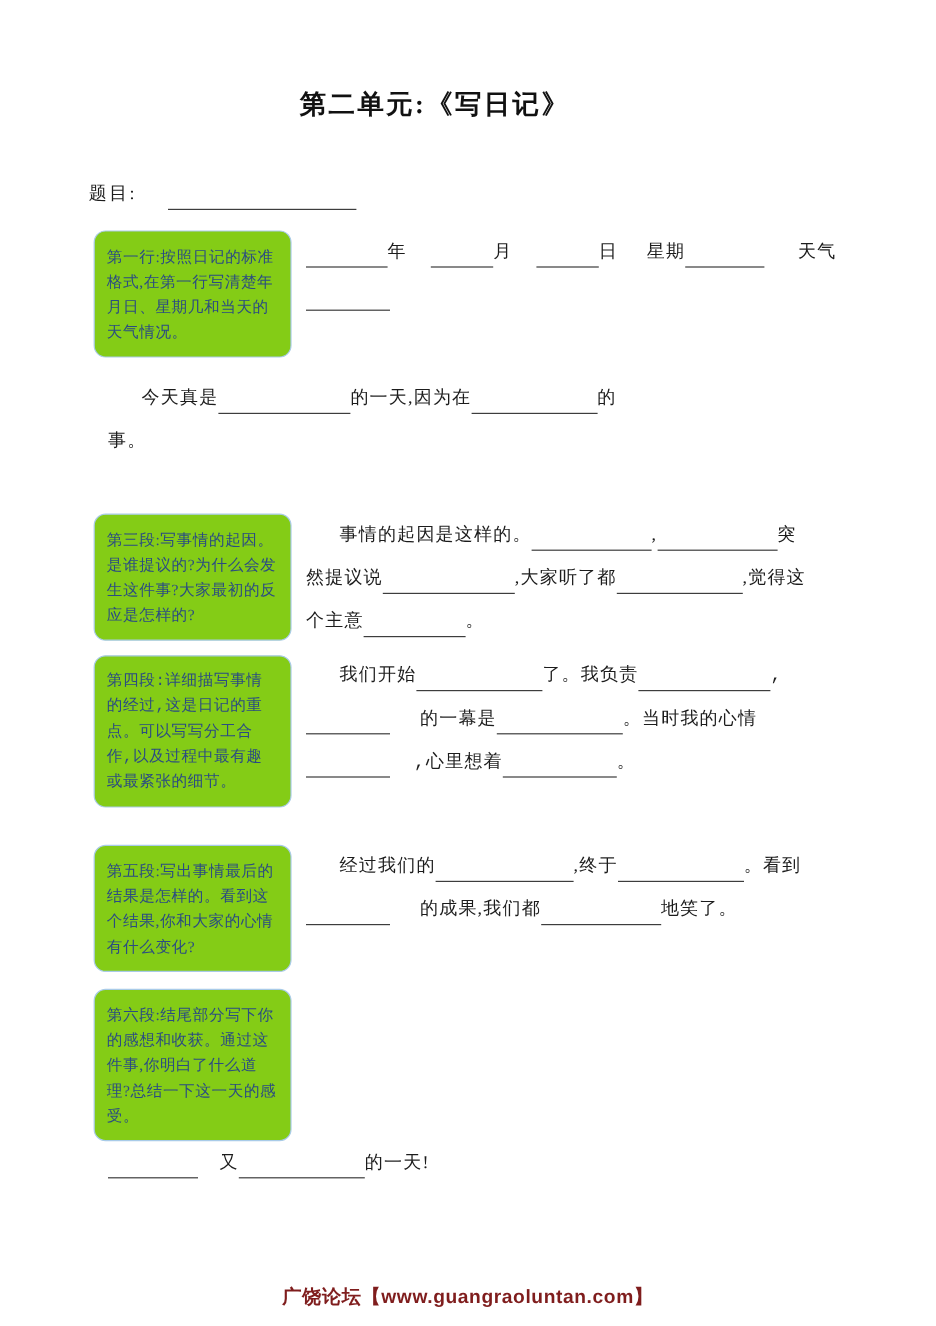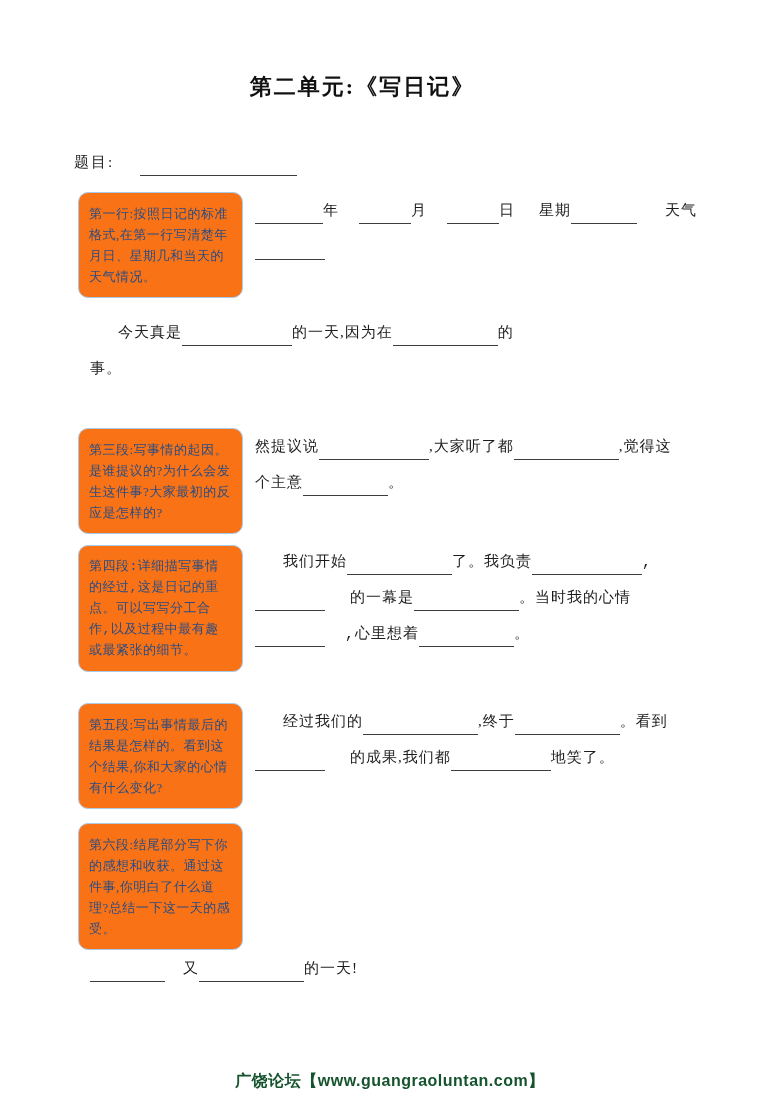--- a/index.html
+++ b/index.html
@@ -20,35 +20,35 @@
   .section{display:flex;align-items:flex-start;}
   .sec1{min-height:108px;margin-bottom:14px;}
   .sec2{min-height:108px;margin-bottom:6px;}
   .sec3{min-height:107px;margin-bottom:10px;}
   .sec4{min-height:144px;margin-bottom:14px;font-family:Liberation Mono, monospace;}
   .sec5{min-height:108px;margin-bottom:12px;}
   .sec6{min-height:92px;flex-direction:column;}
   .hint{
     box-sizing:border-box;flex:none;width:165px;
     padding:10px 10px;border:1px solid #a9cbe8;border-radius:10px;
-    background:#f97316;color:#2b4c82;
+    background:#84cc16;color:#2b4c82;
     font-size:13px;line-height:21px;letter-spacing:0.5px;
   }
   .content{flex:1;margin-left:12px;min-width:0;}
   .line{height:36px;line-height:36px;white-space:nowrap;letter-spacing:1px;}
   .txt{display:inline-block;vertical-align:baseline;}
   .blank{
     display:inline-block;height:14px;vertical-align:baseline;
     border-bottom:1.6px solid #3d3d3d;position:relative;top:9px;
   }
   .gap{display:inline-block;height:1px;}
   .footer{
     position:absolute;left:0;bottom:13px;width:780px;text-align:center;
     font-family:"Liberation Sans","DejaVu Sans",sans-serif;
-    font-weight:bold;font-size:16px;color:#14532d;letter-spacing:0.5px;
+    font-weight:bold;font-size:16px;color:#7f1d1d;letter-spacing:0.5px;
   }
 </style>
 </head>
 <body>
 
 <h1 class="page-title">第二单元:《写日记》</h1>
 
 <div class="topic-row">
   <span class="txt">题目:</span>
   <span class="gap" style="width:14px"></span>
@@ -65,20 +65,21 @@
     </div>
     <div class="section sec2">
       <div class="content">
         <div class="line"><span class="gap" style="width: 28px;"></span><span class="txt">今天真是</span><span class="blank" style="width: 110px;"></span><span class="txt">的一天,因为在</span><span class="blank" style="width: 105px;"></span><span class="txt">的</span></div>
         <div class="line"><span class="txt">事。</span></div>
       </div>
     </div>
     <div class="section sec3">
       <div class="hint">第三段:写事情的起因。是谁提议的?为什么会发生这件事?大家最初的反应是怎样的?</div>
       <div class="content">
+        <div class="line"><span class="gap" style="width: 28px;"></span><span class="txt">事情的起因是这样的。</span><span class="blank" style="width: 100px;"></span><span class="txt">,</span><span class="blank" style="width: 100px;"></span><span class="txt">突</span></div>
         <div class="line"><span class="txt">然提议说</span><span class="blank" style="width: 110px;"></span><span class="txt">,大家听了都</span><span class="blank" style="width: 105px;"></span><span class="txt">,觉得这</span></div>
         <div class="line"><span class="txt">个主意</span><span class="blank" style="width: 85px;"></span><span class="txt">。</span></div>
       </div>
     </div>
     <div class="section sec4">
       <div class="hint">第四段:详细描写事情的经过,这是日记的重点。可以写写分工合作,以及过程中最有趣或最紧张的细节。</div>
       <div class="content">
         <div class="line"><span class="gap" style="width: 28px;"></span><span class="txt">我们开始</span><span class="blank" style="width: 105px;"></span><span class="txt">了。我负责</span><span class="blank" style="width: 110px;"></span><span class="txt">,</span></div>
         <div class="line"><span class="blank" style="width: 70px;"></span><span class="gap" style="width: 25px;"></span><span class="txt">的一幕是</span><span class="blank" style="width: 105px;"></span><span class="txt">。当时我的心情</span></div>
         <div class="line"><span class="blank" style="width: 70px;"></span><span class="gap" style="width: 20px;"></span><span class="txt">,心里想着</span><span class="blank" style="width: 95px;"></span><span class="txt">。</span></div>

